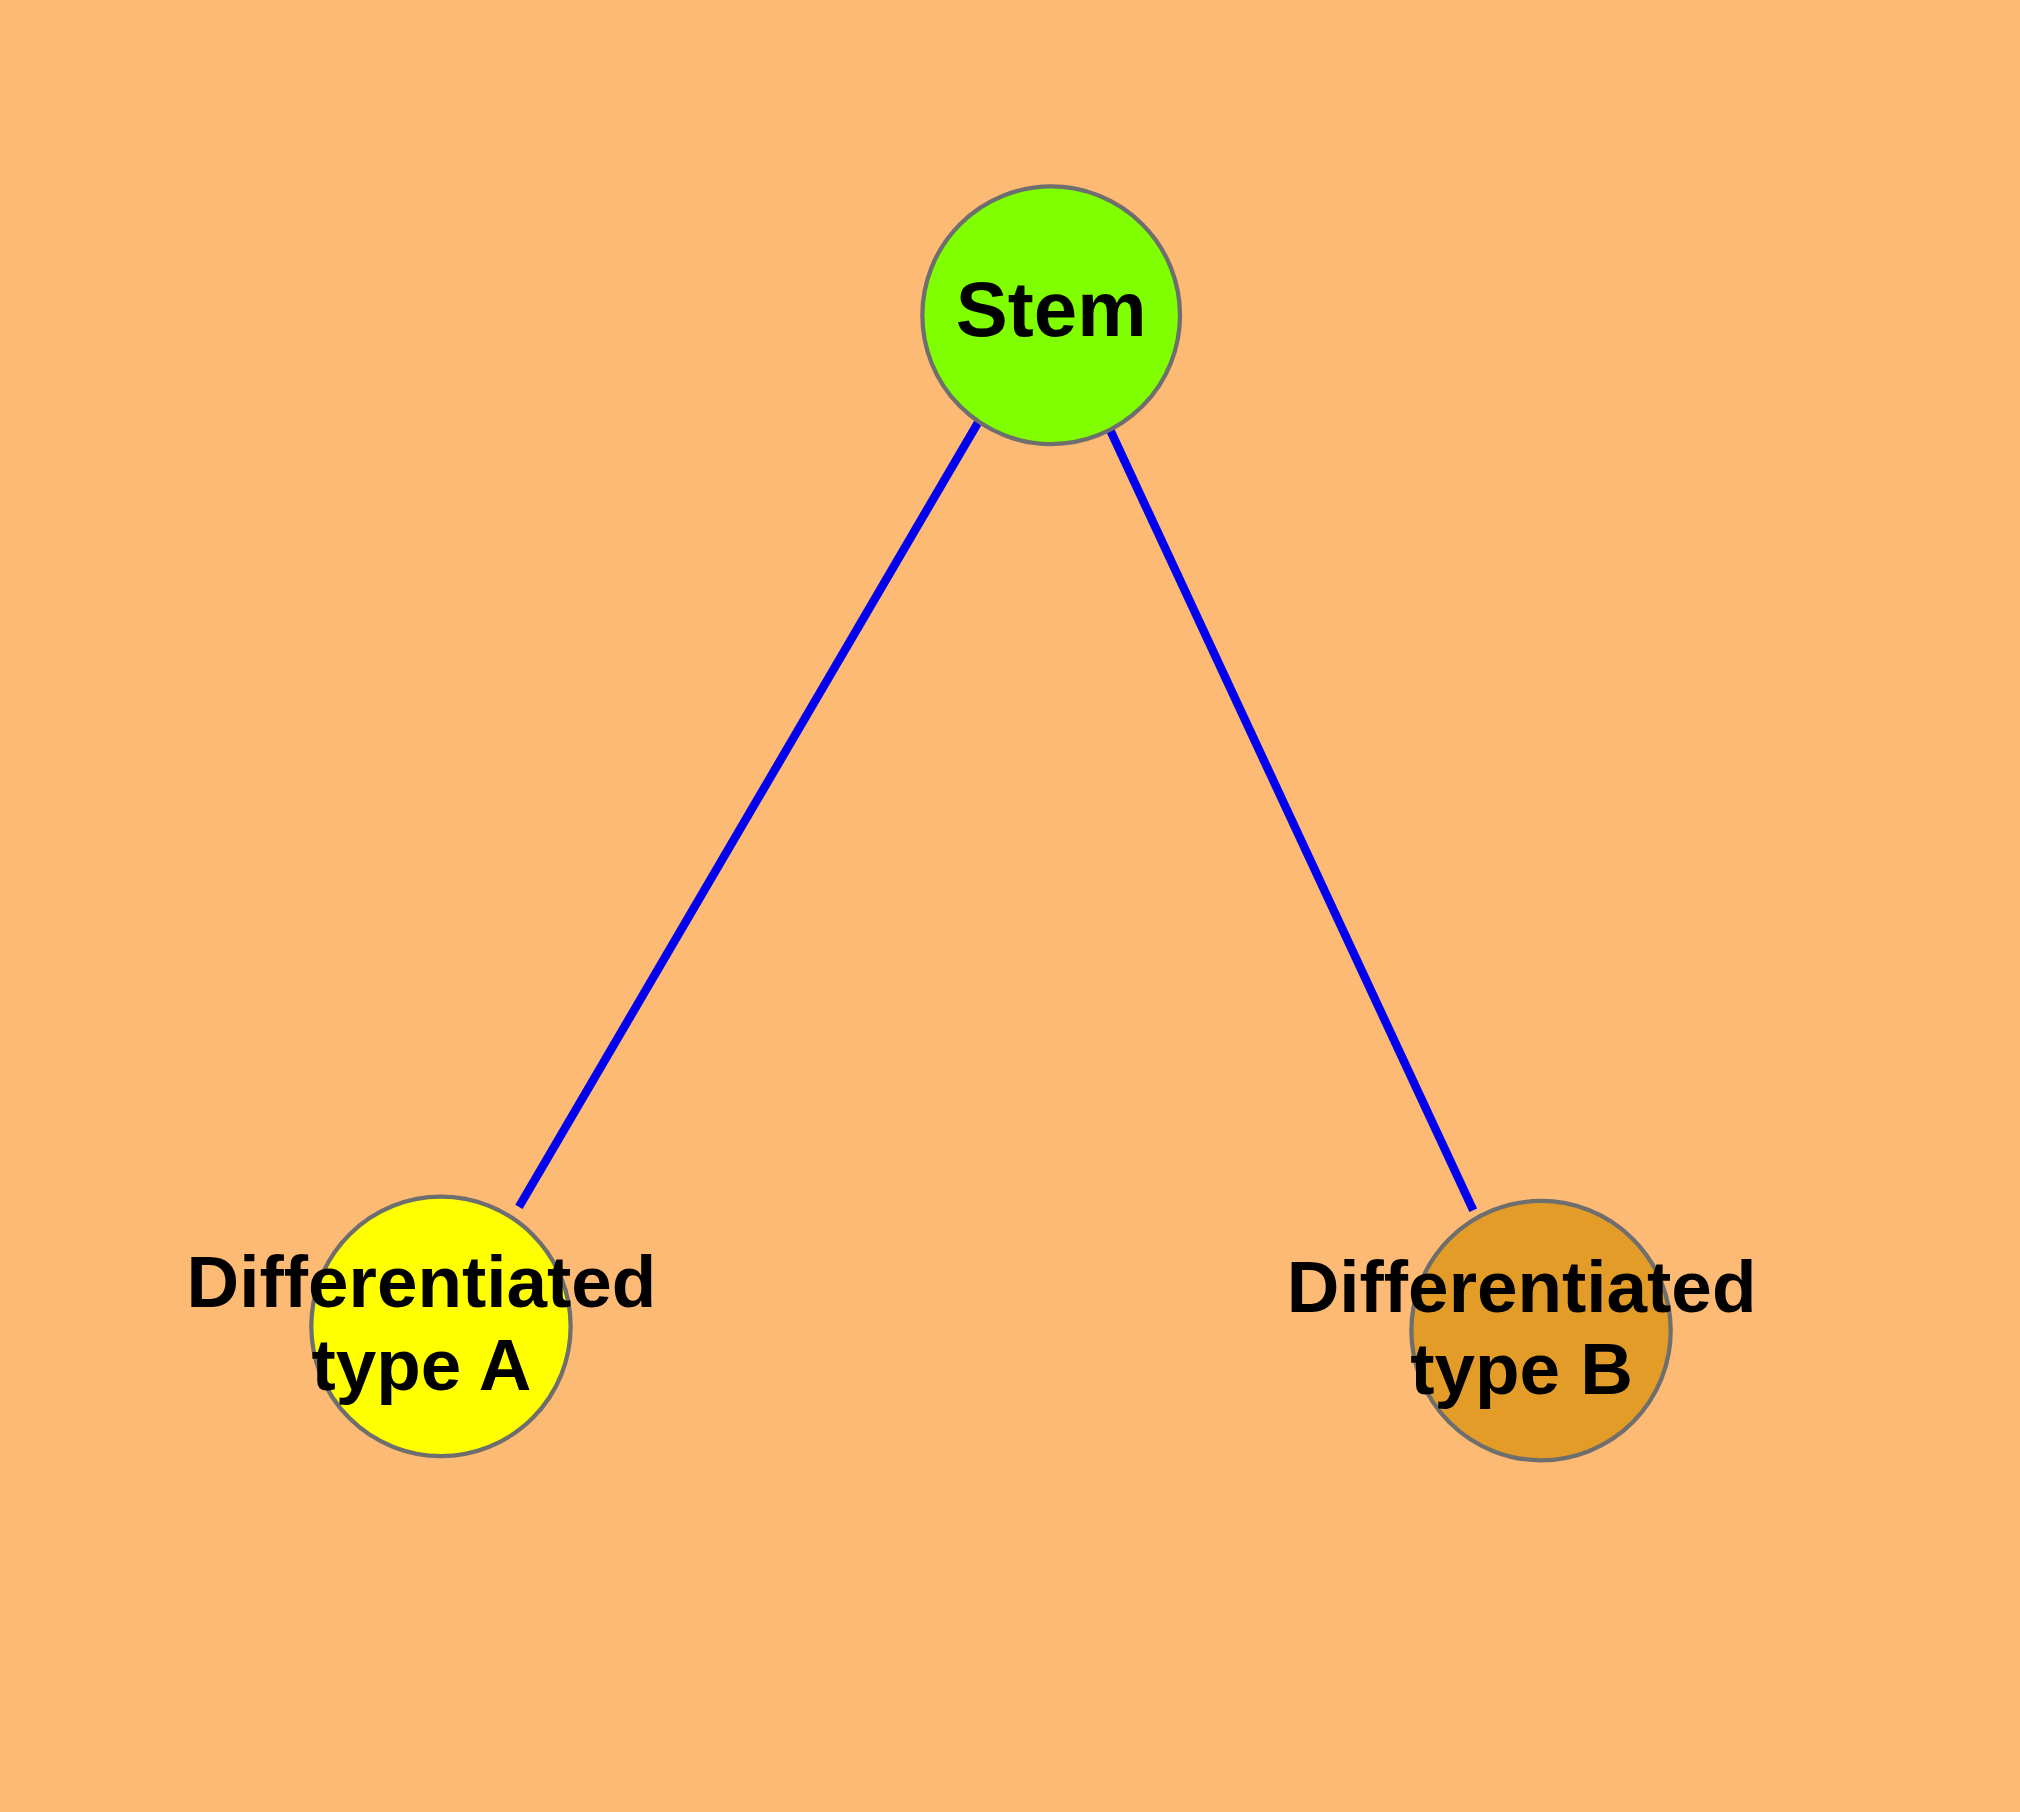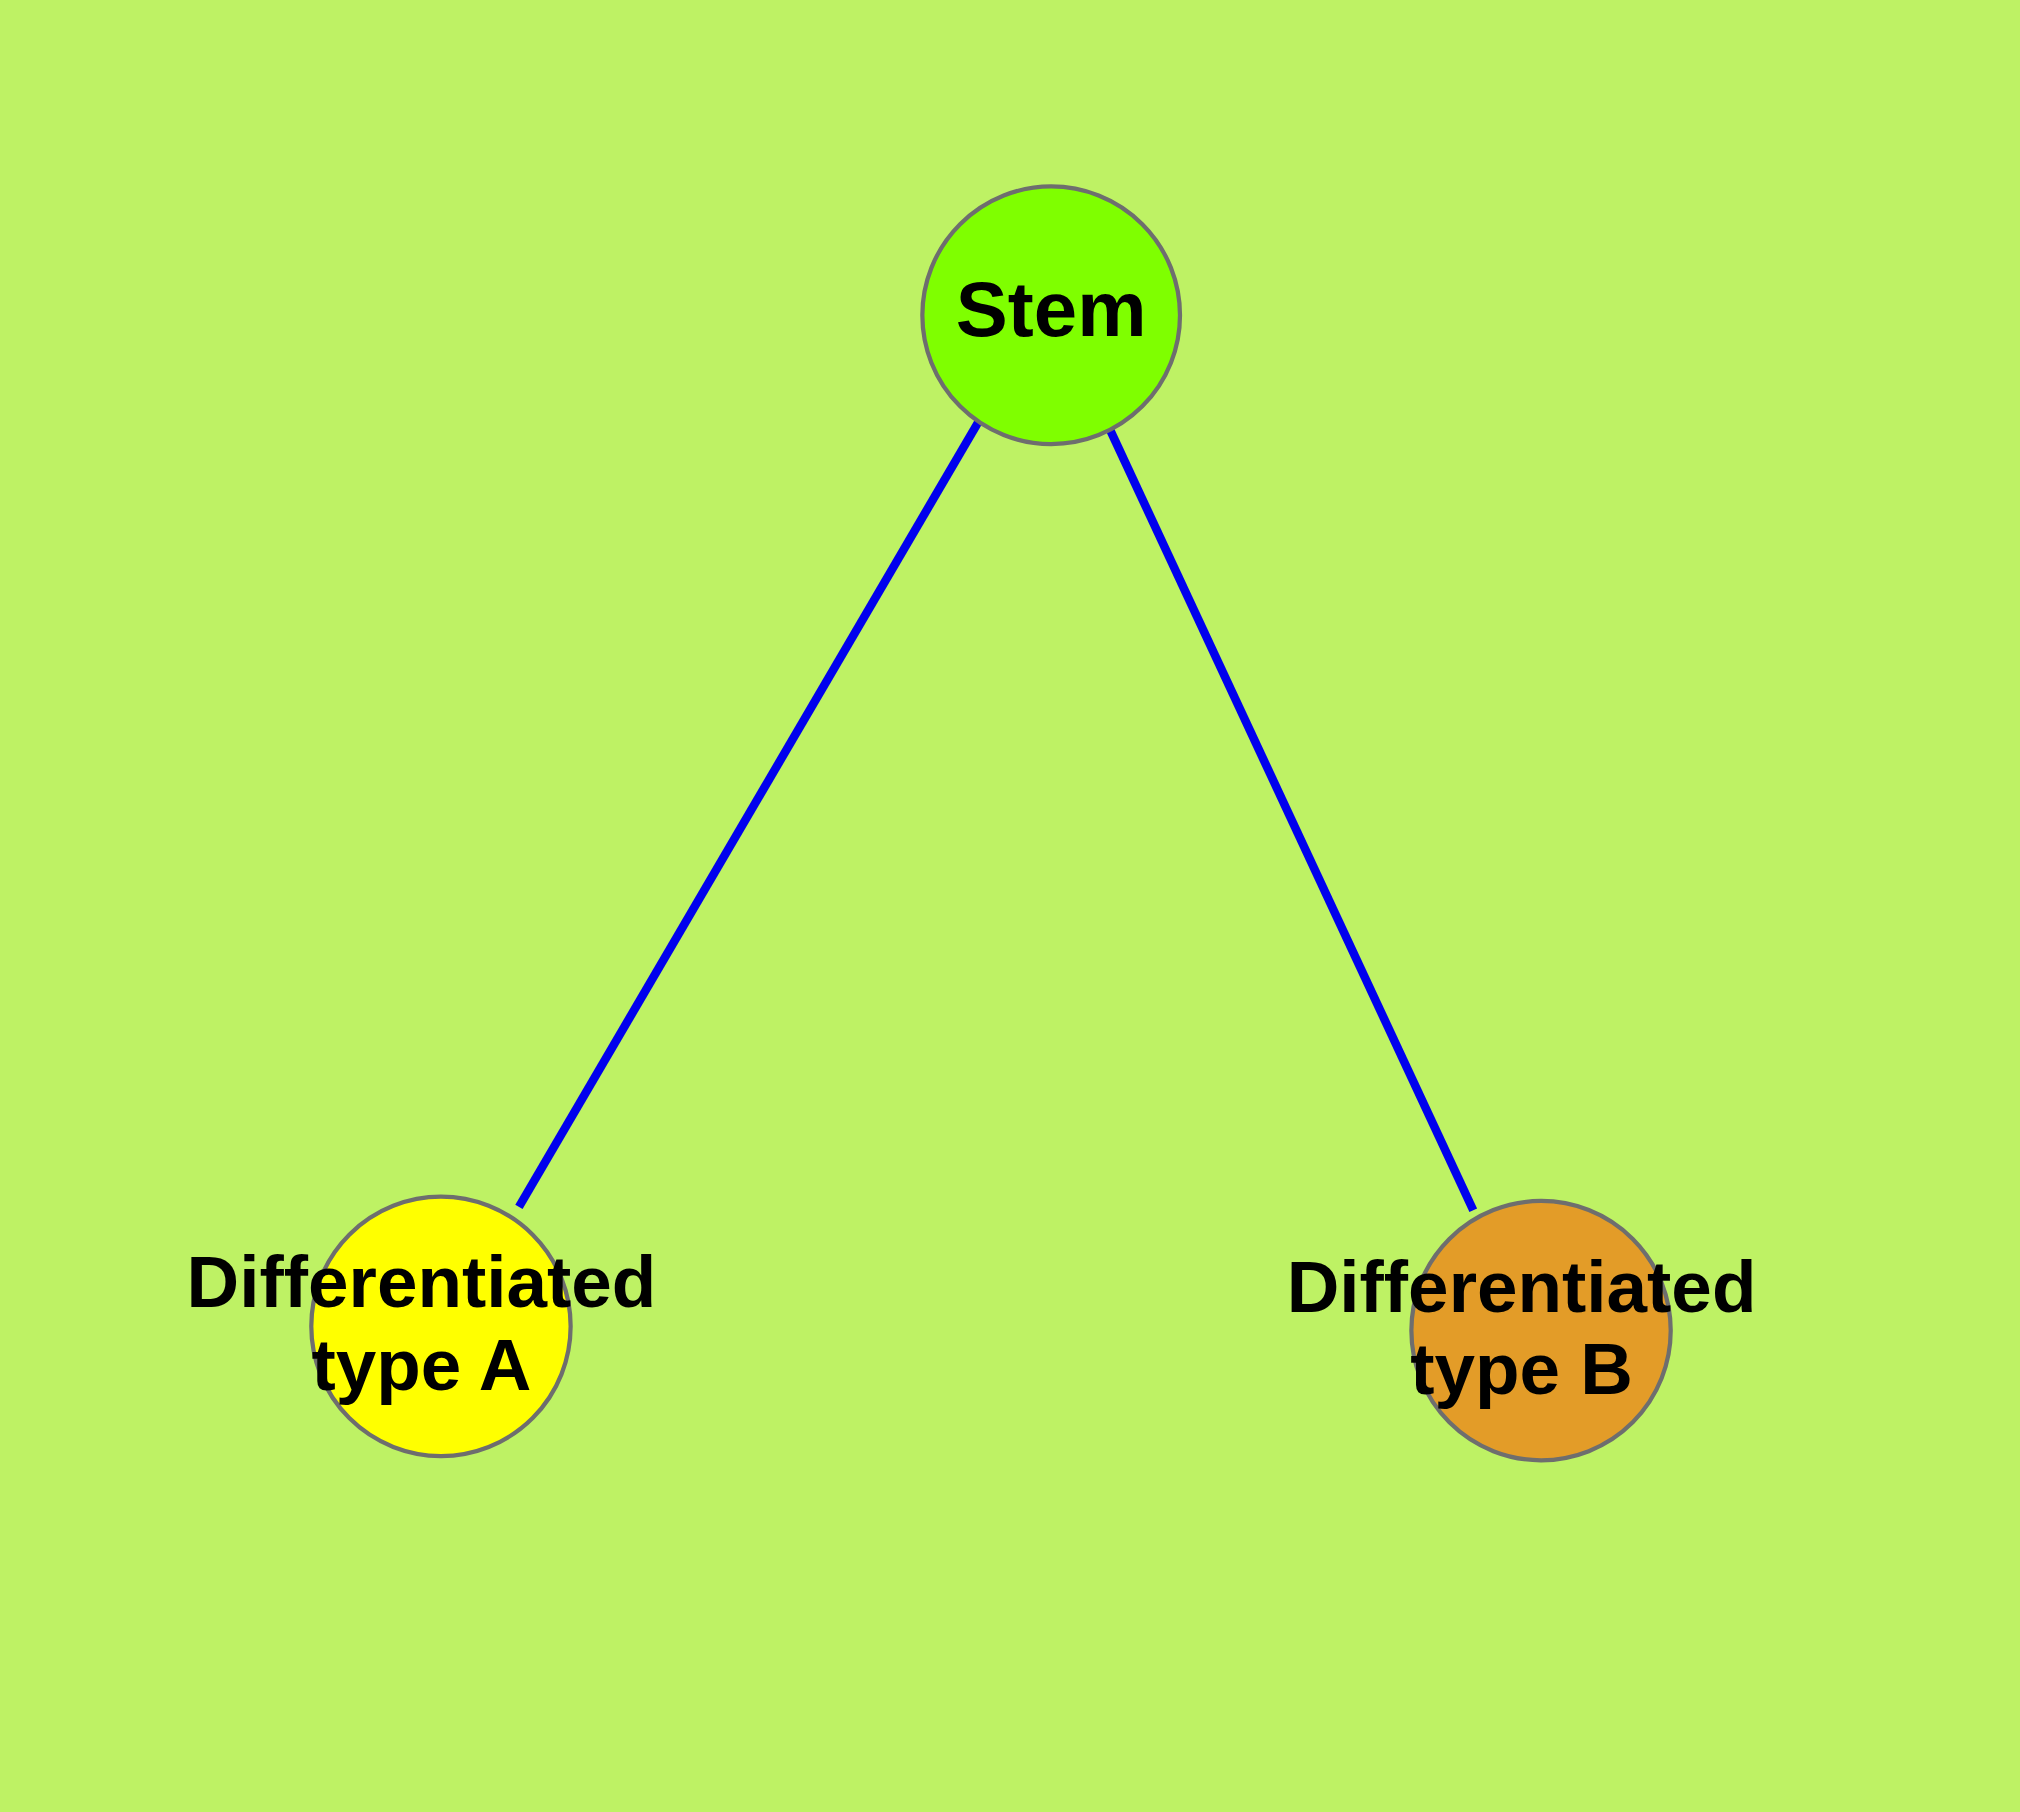--- a/index.html
+++ b/index.html
@@ -46,21 +46,21 @@
   .node-label-lg {
     font-size: 86px;
   }
   .node-label-xl {
     font-size: 92px;
   }
 </style>
 </head>
 <body>
 
-<div id="canvas" style="background: #bef264; text-align: center;">
+<div id="canvas" style="background: #fdba74; text-align: center;">
   <svg id="graph-svg" viewBox="0 0 2384 2138" xmlns="http://www.w3.org/2000/svg">
 
     <g>
       <line class="edge-line" x1="1154" y1="498" x2="612" y2="1424" stroke="#0000ee"></line>
       <line class="edge-line" x1="1308" y1="504" x2="1738" y2="1428" stroke="#0000ee"></line>
     </g>
 
     <g>
       <circle class="node-circle" cx="1240" cy="372" r="152" fill="#7fff00" stroke="#6e6e6e"></circle>
       <text class="node-label node-label-xl" x="1240" y="372">Stem</text>

